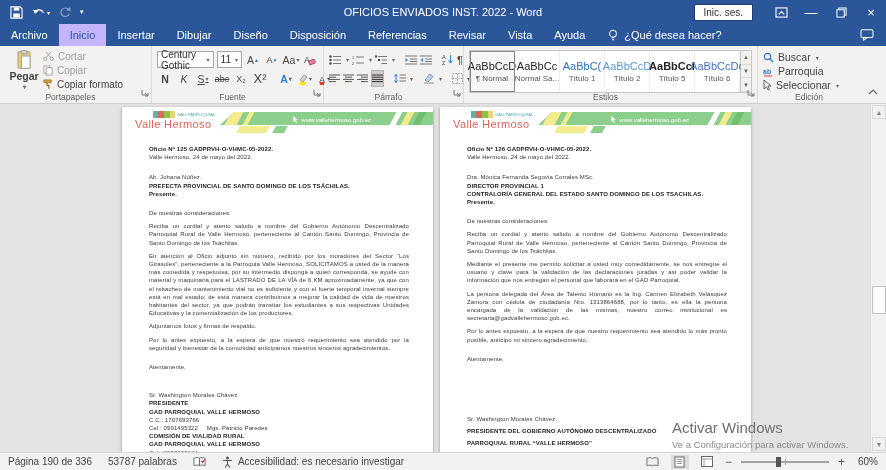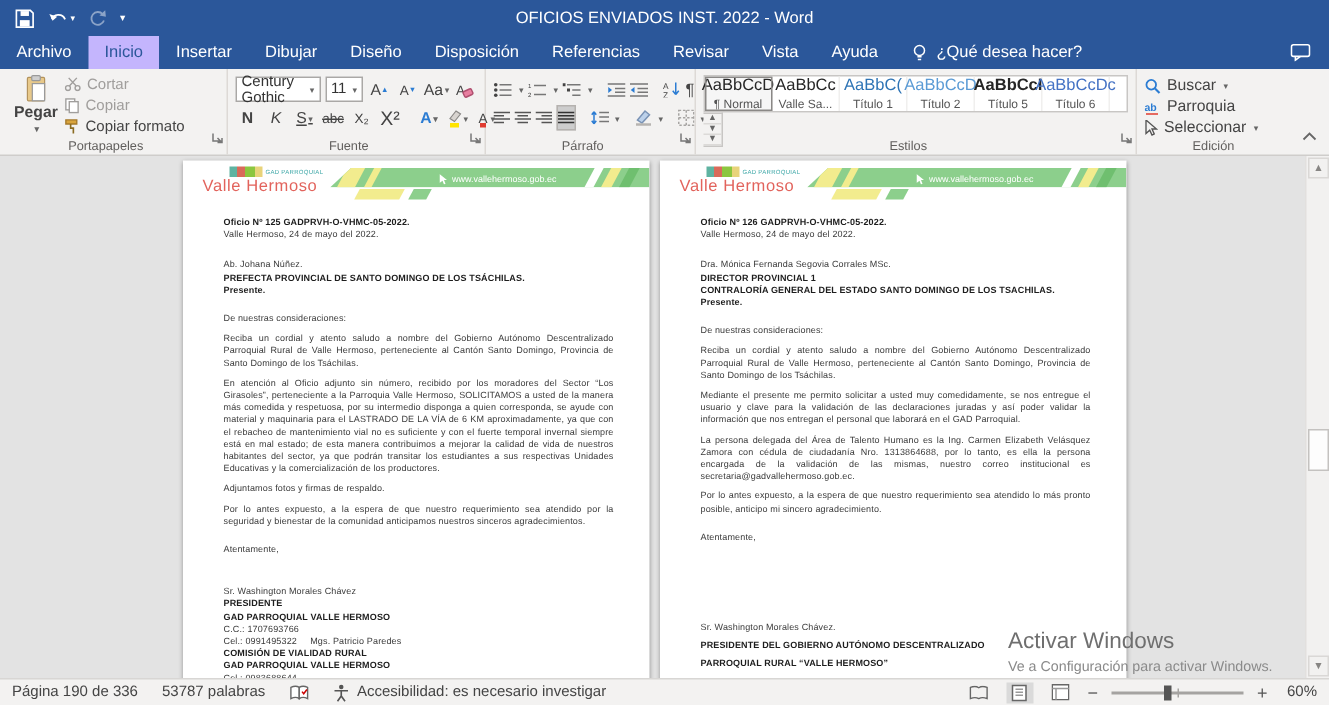--- a/index.html
+++ b/index.html
@@ -53,21 +53,21 @@
   .bN { font-weight:bold; } .bK { font-style:italic; } .bS { text-decoration:underline; }
   .strike { text-decoration:line-through; font-size:9px; }
 
   
   .g-par { width:140px; }
   .pbtn { width:19px; height:17px; display:flex; align-items:center; justify-content:center; }
   .pbtn.active { background:#cdcdcd; border:1px solid #b5b2af; }
   .pbtn svg { display:block; }
 
   
-  .g-styles { width:294px; display:flex;flex-direction:column; }
+  .g-styles { width:294px; display:flex; }
   .styles-frame { display:flex; background:#fff; border:1px solid #c8c6c4; height:43px; }
   .style-card { width:45px; display:flex; flex-direction:column; align-items:center; justify-content:center; gap:2px; border-right:1px solid #f0efee; cursor:default; }
   .style-card.selected { outline:1px solid #8a8886; outline-offset:-1px; background:#f6f6f6; }
   .style-prev { font-size:11px; line-height:12px; white-space:nowrap; }
   .style-name { font-size:8px; color:#555; white-space:nowrap; }
   .g-arrows { display:flex; flex-direction:column; width:13px; height:43px; border:1px solid #c8c6c4; border-left:none; background:#f3f2f1; }
   .g-arrows div { flex:1; display:flex; align-items:center; justify-content:center; font-size:6px; color:#666; border-bottom:1px solid #dcdad8; }
 
   
   .g-edit { width:102px; display:flex; flex-direction:column; justify-content:flex-start; gap:2px; padding-top:5px; }
@@ -147,20 +147,37 @@
       <svg width="12" height="12" viewBox="0 0 14 14">
           <path d="M11 4 A5 5 0 1 0 12 9" fill="none" stroke="#fff" stroke-width="1.4"></path>
           <path d="M13 1 L13.5 6 L8.5 5 Z" fill="#fff"></path>
         </svg>
     </span>
     <span class="qbtn">
         <span style="font-size:7px">▾</span>
       </span>
   </div>
   <div class="title">OFICIOS ENVIADOS INST. 2022  -  Word</div>
+  <div class="win-right">
+    <span class="signin">Inic. ses.</span>
+    <span class="wbtn">
+      <svg width="13" height="11" viewBox="0 0 14 12">
+          <rect x="1" y="1" width="12" height="10" fill="none" stroke="#fff" stroke-width="1.2"></rect>
+          <path d="M4 8 L7 5 L10 8" fill="none" stroke="#fff" stroke-width="1.2"></path>
+        </svg>
+    </span>
+    <span class="wbtn">—</span>
+    <span class="wbtn">
+      <svg width="11" height="11" viewBox="0 0 12 12">
+          <rect x="1" y="3" width="8" height="8" fill="none" stroke="#fff" stroke-width="1.1"></rect>
+          <path d="M3 3 V1 H11 V9 H9" fill="none" stroke="#fff" stroke-width="1.1"></path>
+        </svg>
+    </span>
+    <span class="wbtn">×</span>
+  </div>
 </div>
 
 <div class="tabrow">
   <span id="tabs-host" style="display:flex">
       <span class="tab">Archivo</span>
       <span class="tab active">Inicio</span>
       <span class="tab">Insertar</span>
       <span class="tab">Dibujar</span>
       <span class="tab">Diseño</span>
       <span class="tab">Disposición</span>
@@ -387,21 +404,21 @@
   </div>
 
   <div class="rgroup g-styles">
     <div class="styles-frame" id="styles-host">
         <div class="style-card selected">
           <div class="style-prev" style="color: rgb(38, 38, 38);">AaBbCcD</div>
           <div class="style-name">¶ Normal</div>
         </div>
         <div class="style-card">
           <div class="style-prev" style="color: rgb(38, 38, 38);">AaBbCc</div>
-          <div class="style-name">Valle Sa...</div>
+          <div class="style-name">Normal Sa...</div>
         </div>
         <div class="style-card">
           <div class="style-prev" style="color: rgb(46, 116, 181);">AaBbC(</div>
           <div class="style-name">Título 1</div>
         </div>
         <div class="style-card">
           <div class="style-prev" style="color: rgb(91, 155, 213);">AaBbCcD</div>
           <div class="style-name">Título 2</div>
         </div>
         <div class="style-card">

